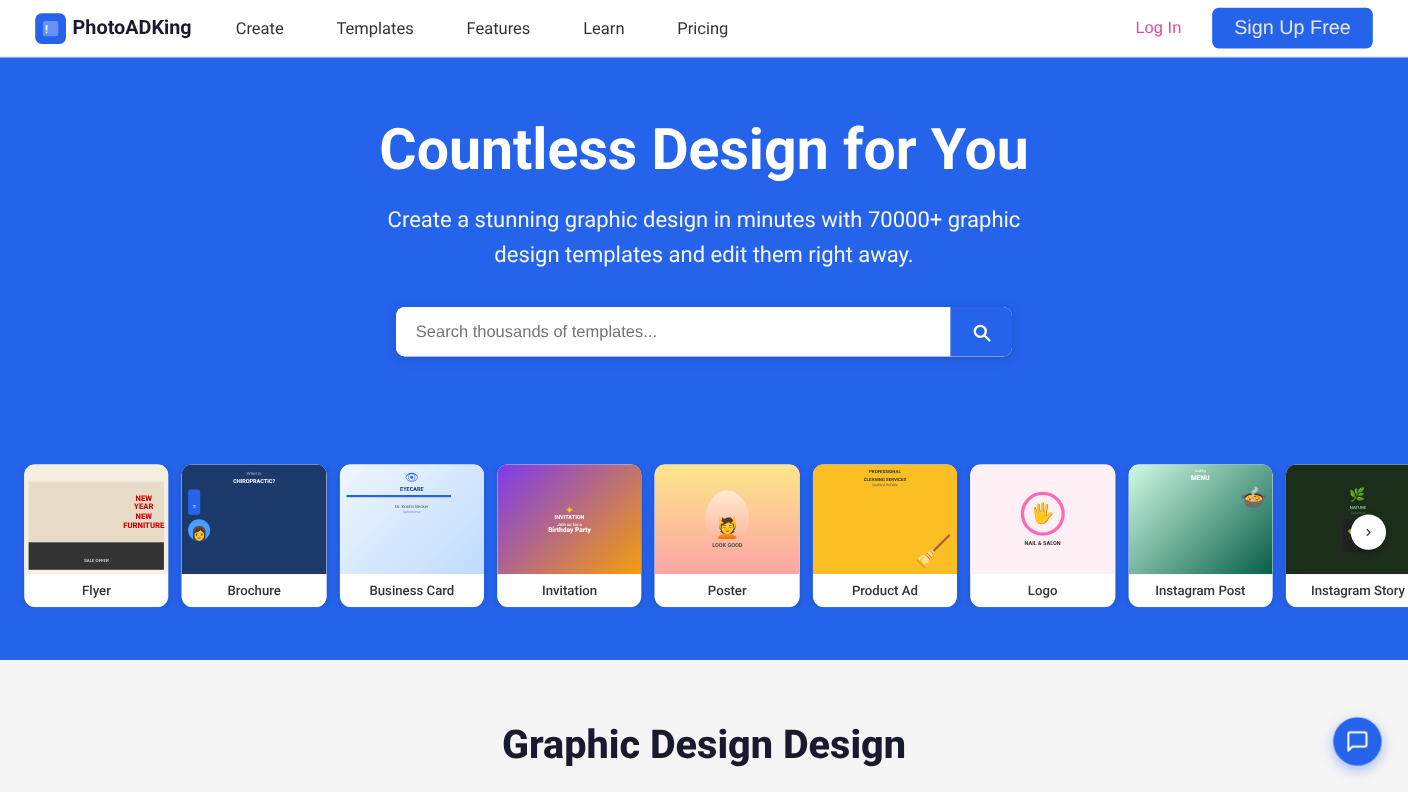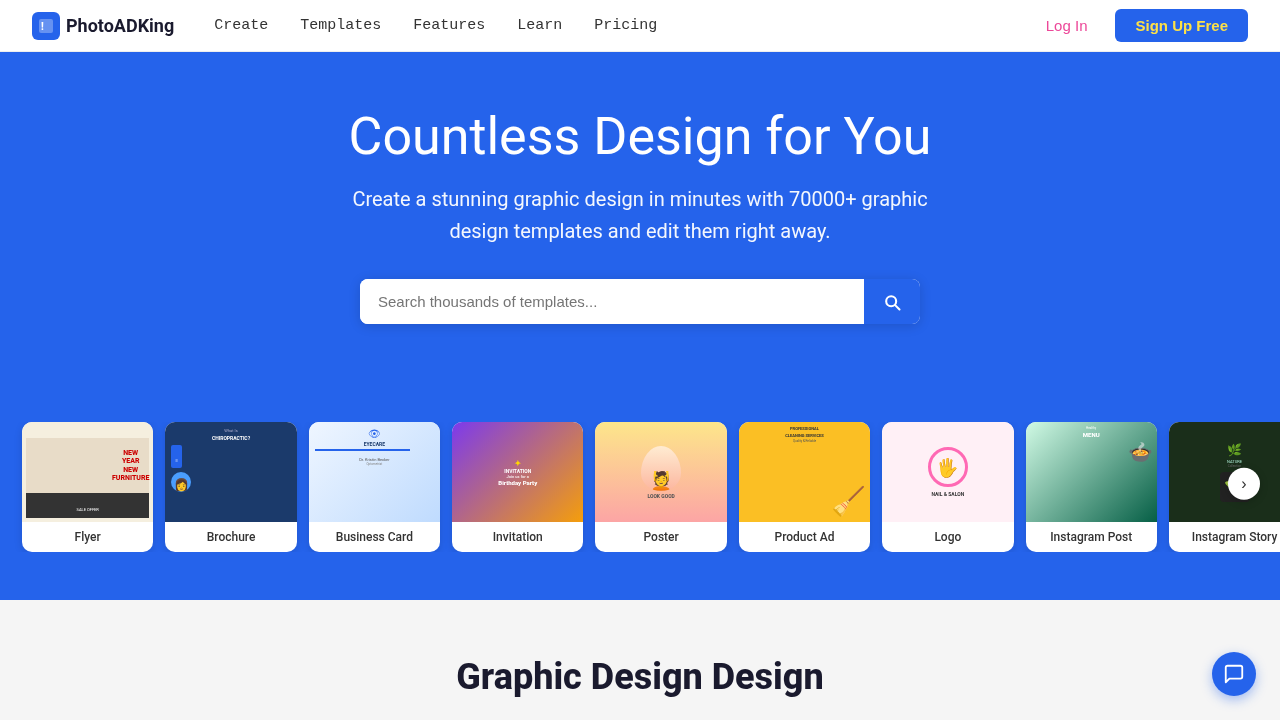--- a/index.html
+++ b/index.html
@@ -33,23 +33,22 @@
       border-radius: 6px;
       display: flex;
       align-items: center;
       justify-content: center;
       color: #fff;
       font-size: 14px;
       font-weight: 700;
     }
     .nav-links {
       display: flex;
-      gap: 32px;
+      gap: 48px;
       flex: 1;
-      font-family: Liberation Mono, monospace;
     }
     .nav-link {
       font-size: 15px;
       color: #333;
       text-decoration: none;
       cursor: pointer;
     }
     .nav-actions {
       display: flex;
       align-items: center;
@@ -57,40 +56,40 @@
     }
     .btn-login {
       font-size: 15px;
       color: #ec4899;
       background: none;
       border: none;
       cursor: pointer;
       padding: 6px 12px;
     }
     .btn-signup {
-      font-size: 15px;
-      color: #fde047;
+      font-size: 18px;
+      color: #e5e5e5;
       background: #2563eb;
       border: none;
       border-radius: 6px;
       cursor: pointer;
       padding: 8px 20px;
-      font-weight: 700;
+      font-weight: 400;
     }
 
     
     .hero {
       background: #2563eb;
       padding: 56px 32px 48px;
       text-align: center;
       color: #fff;
     }
     .hero-title {
       font-size: 52px;
-      font-weight: 400;
+      font-weight: 700;
       margin-bottom: 18px;
       line-height: 1.1;
     }
     .hero-subtitle {
       font-size: 20px;
       line-height: 1.6;
       opacity: 0.95;
       margin-bottom: 32px;
     }
     .search-bar {

